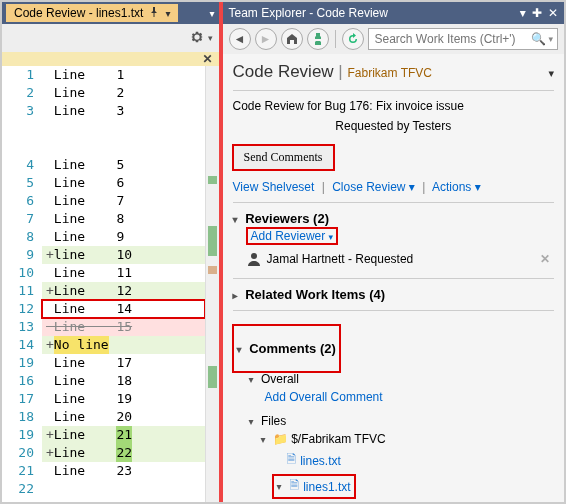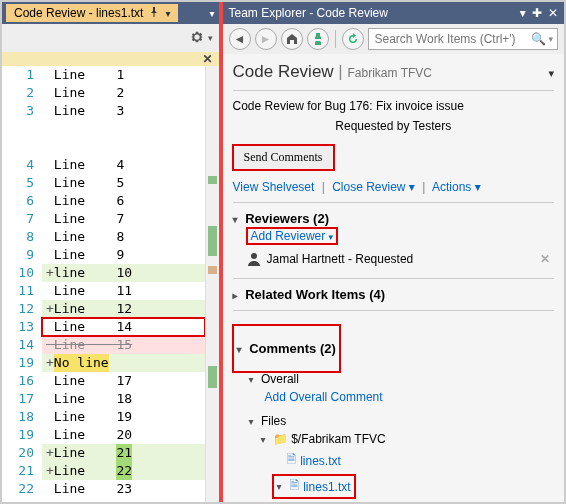--- a/index.html
+++ b/index.html
@@ -143,21 +143,21 @@
     background:#fff;
   }
   .search-box input {
     border:none; outline:none; flex:1; font-size:12px; color:#333; background:transparent;
   }
   .r-body { flex:1; overflow:auto; background:#f5f5f5; padding: 6px 10px 4px 10px; }
   .section-title {
     font-size: 17px; color: #333; margin: 2px 0 4px 0;
     display:flex; align-items:baseline; justify-content:space-between;
   }
-  .section-title small { color:#737373; font-size:12px; font-weight:normal;margin-top:36px; }
+  .section-title small { color:#a16207; font-size:12px; font-weight:normal;margin-top:36px; }
   .link { color: #0066cc; cursor:pointer; }
   .btn {
     border:1px solid #aaa; background:#eee; padding:4px 10px; font-size:12px;
     display:inline-block; margin:6px 0;font-family:Liberation Serif, serif;
   }
   .redbox { outline:2px solid #d00; outline-offset:-1px; }
   .actions-row { font-size:12px; margin:4px 0 8px 0; }
   .sep { color:#888; margin:0 4px; }
   .exp { font-size:10px; margin-right:4px; color:#555; }
   .row-section { font-size:13px; font-weight:bold; margin-top:6px; }
@@ -228,21 +228,20 @@
         <div class="gline">19</div>
         <div class="gline">20</div>
         <div class="gline">21</div>
         <div class="gline">22</div>
       </div>
     <div class="code-body" id="codebody">
         <div class="cline "> Line    1</div>
         <div class="cline "> Line    2</div>
         <div class="cline "> Line    3</div>
         <div class="gap-row"></div>
-        <div class="cline "> Line    4</div>
         <div class="cline "> Line    5</div>
         <div class="cline "> Line    6</div>
         <div class="cline "> Line    7</div>
         <div class="cline "> Line    8</div>
         <div class="cline "> Line    9</div>
         <div class="cline add-line"><span style="color:#555;">+</span>line    10</div>
         <div class="cline "> Line    11</div>
         <div class="cline add-line"><span style="color:#555;">+</span>Line    12</div>
         <div class="cline hl-box"> Line    14</div>
         <div class="cline del-line"> Line    15</div>

